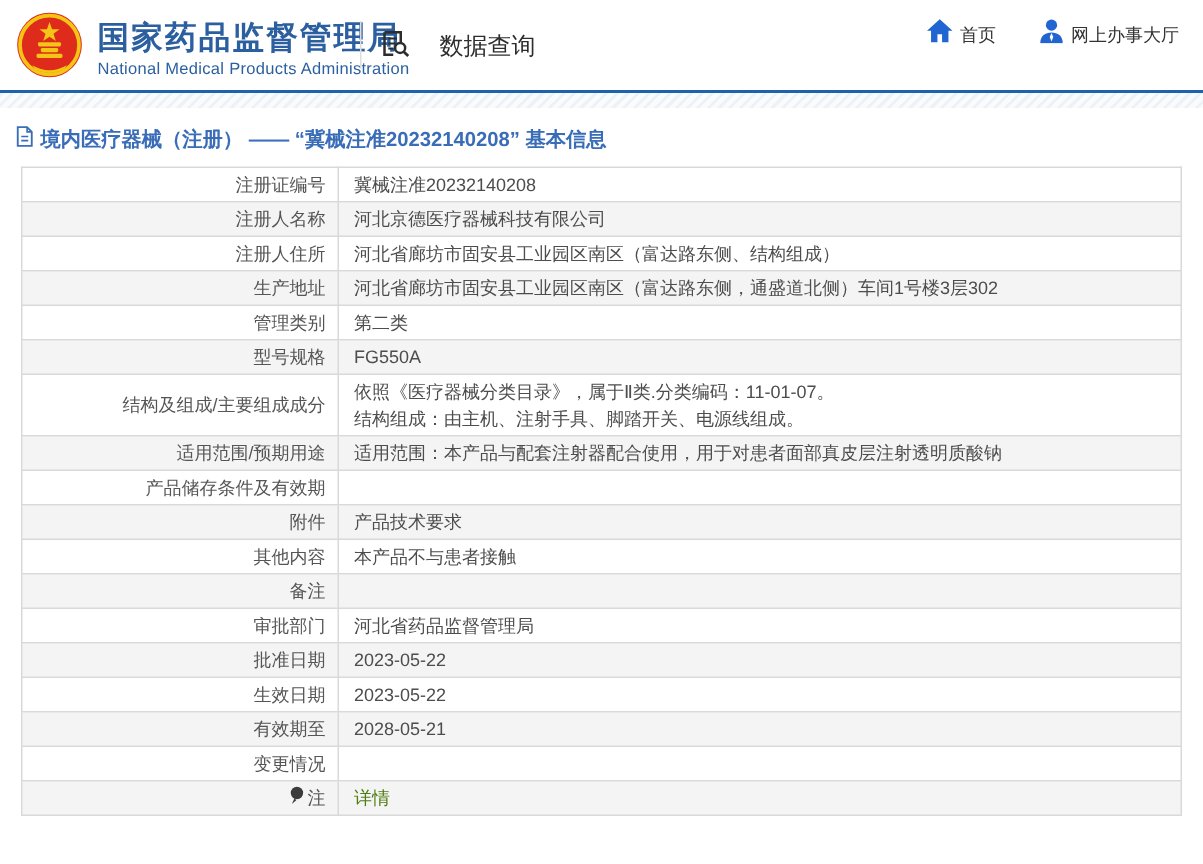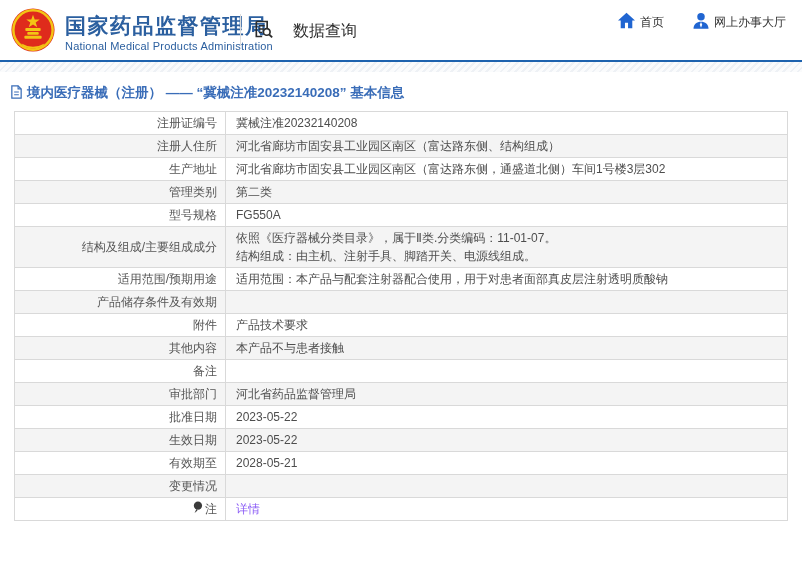--- a/index.html
+++ b/index.html
@@ -52,21 +52,21 @@
     height: 10px;
     background: repeating-linear-gradient(
       135deg,
       #eef1f5 0px, #eef1f5 2px,
       #fafbfc 2px, #fafbfc 5px
     );
   }
   
   .breadcrumb {
     margin: 12px 12px 9px 10px;
-    display: flex; align-items: flex-end; gap: 4px;
+    display: flex; align-items: flex-start; gap: 4px;
     font-size: 13.5px; font-weight: bold; color: #3a6db8;
   }
   
   .detail-table {
     margin-left: 14px;
     width: 774px;
     border-collapse: collapse;
     table-layout: fixed;
   }
   .detail-table col.c-label { width: 211px; }
@@ -84,21 +84,21 @@
     padding: 2px 8px 2px 4px;
   }
   td.value-cell {
     text-align: left;
     color: #4d4d4d;
     padding: 2px 8px 2px 10px;
     white-space: pre-line;
     line-height: 18px;
   }
   .label-inner { display: inline-flex; align-items: center; gap: 2px; }
-  .detail-link { color: #8b5cf6; cursor: pointer; text-decoration: none; text-align: right; }
+  .detail-link { color: #4d7c0f; cursor: pointer; text-decoration: none; text-align: right; }
   .icon-svg { display: inline-block; vertical-align: middle; }
 </style>
 </head>
 <body>
 
 <header class="site-header">
   <div class="logo-block">
     <span class="icon-svg">
       <svg width="46" height="46" viewBox="0 0 48 48">
         <circle cx="24" cy="24" r="22.5" fill="#df2b1c"></circle>
@@ -175,20 +175,26 @@
       </colgroup>
     <tbody>
         <tr>
           <td class="label-cell"><span class="label-inner">
               <span>注册证编号</span>
             </span></td>
           <td class="value-cell">冀械注准20232140208</td>
         </tr>
         <tr>
           <td class="label-cell"><span class="label-inner">
+              <span>注册人名称</span>
+            </span></td>
+          <td class="value-cell">河北京德医疗器械科技有限公司</td>
+        </tr>
+        <tr>
+          <td class="label-cell"><span class="label-inner">
               <span>注册人住所</span>
             </span></td>
           <td class="value-cell">河北省廊坊市固安县工业园区南区（富达路东侧、结构组成）</td>
         </tr>
         <tr>
           <td class="label-cell"><span class="label-inner">
               <span>生产地址</span>
             </span></td>
           <td class="value-cell">河北省廊坊市固安县工业园区南区（富达路东侧，通盛道北侧）车间1号楼3层302</td>
         </tr>

